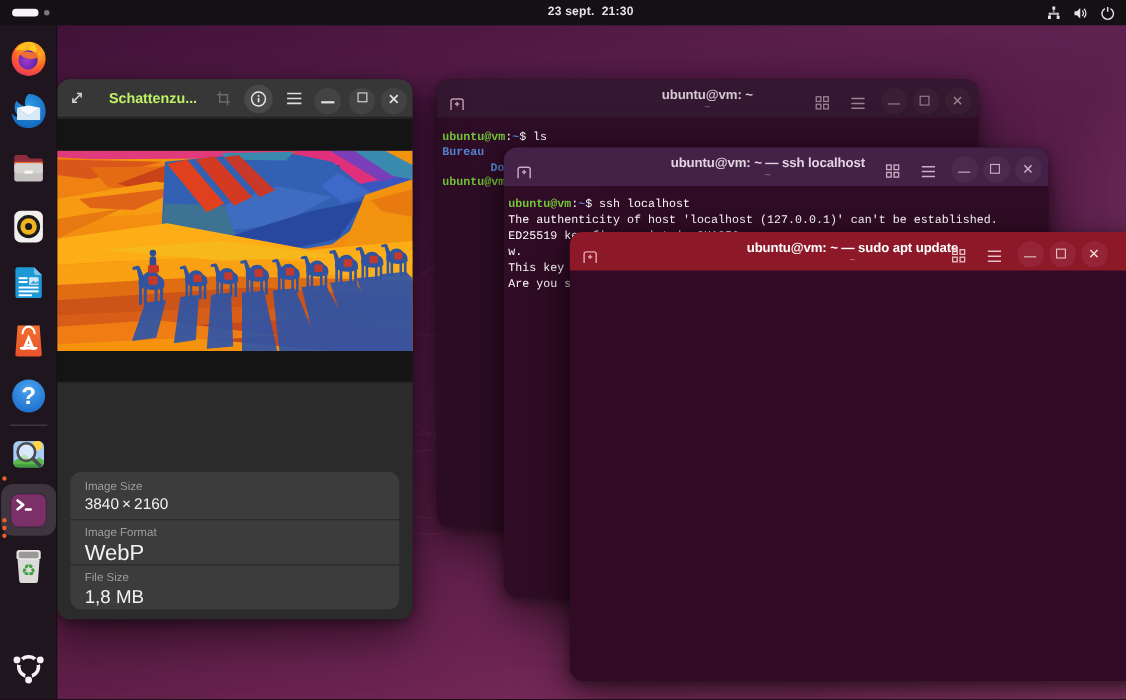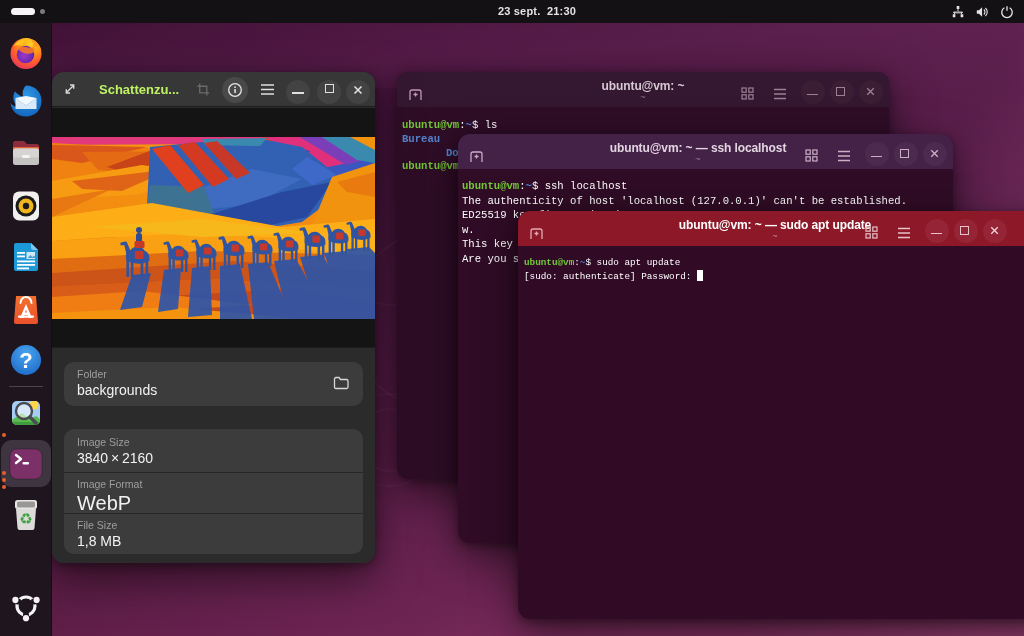--- a/index.html
+++ b/index.html
@@ -335,36 +335,29 @@
         </g>
 
     <g fill="#2c4c94">
       <rect x="84" y="96" width="6" height="15" rx="2.5"></rect>
           <circle cx="87" cy="93" r="3"></circle>
     </g>
     <rect x="82.5" y="104" width="10" height="7" rx="1.5" fill="#c3392b"></rect>
   </svg>
 
   <div style="position:absolute;left:0;top:275px;width:323px;height:216px;background:#2b2b2b;border-top:1px solid #1e1e1e;border-radius:0 0 12px 12px;"></div>
-  <div style="position:absolute;left:12px;top:290px;width:299px;height:44px;border-radius:10px;background:#3c3c3c;">
-    <div style="position:absolute;left:13px;top:6px;font-size:10.5px;color:#9e9e9e;">Folder</div>
-    <div style="position:absolute;left:13px;top:20px;font-size:14px;color:#f2f2f2;">backgrounds</div>
-    <svg style="position:absolute;right:14px;top:14px" width="16" height="14" viewBox="0 0 16 14" fill="none" stroke="#d8d8d8" stroke-width="1.3">
-      <path d="M1.5 3 q0-1.5 1.5-1.5 h3 l1.5 2 h6 q1.5 0 1.5 1.5 v6 q0 1.5,-1.5 1.5 h-10.5 q-1.5 0,-1.5-1.5z"></path>
-    </svg>
-  </div>
   <div style="position:absolute;left:12px;top:357px;width:299px;height:125px;border-radius:10px;background:#3c3c3c;">
     <div style="position:absolute;left:13px;top:7px;font-size:10.5px;color:#9e9e9e;">Image Size</div>
     <div style="position:absolute;left:13px;top:21px;font-size:14px;color:#f2f2f2;">3840 × 2160</div>
     <div style="position:absolute;left:0;top:42.5px;width:299px;height:1px;background:rgba(25,25,25,.6);"></div>
     <div style="position:absolute;left:0;top:84px;width:299px;height:1px;background:rgba(25,25,25,.6);"></div>
     <div style="position:absolute;left:13px;top:49px;font-size:10.5px;color:#9e9e9e;">Image Format</div>
     <div style="position:absolute;left:13px;top:63px;font-size:20px;color:#f2f2f2;">WebP</div>
     <div style="position:absolute;left:13px;top:90px;font-size:10.5px;color:#9e9e9e;">File Size</div>
-    <div style="position:absolute;left:13px;top:104px;font-size:14px;color:#f2f2f2;">1,8 MB</div>
+    <div style="position:absolute;left:13px;top:104px;font-size:17px;color:#f2f2f2;">1,8 MB</div>
   </div>
 </div>
 
 <div class="win" style="left:397px; top:72px; width:492px; height:407px; background:#2f0d27; z-index:5;">
   <div class="tbar" style="background:#341831;">
     <svg style="position:absolute;left:12px;top:16px" width="13" height="13" viewBox="0 0 13 13" fill="none" stroke="#c49ab8" stroke-width="1.3">
       <path d="M1 12 v-8 q0-2 2-2 h7 q2 0 2 2 v8"></path>
           <path d="M6.5 4.5 v4 M4.5 6.5 h4"></path>
     </svg>
     <div class="tttl" style="color:#d6c8d2;">ubuntu@vm: ~</div>
@@ -446,16 +439,14 @@
         </svg>
     <div class="cbtn" style="left:407px;background:#952536"></div>
     <div style="position:absolute;left:413px;top:21.5px;width:11px;height:1.5px;background:#e8c2c8"></div>
     <div class="cbtn" style="left:436px;background:#952536"></div>
     <div style="position:absolute;left:442px;top:15px;width:8.5px;height:8.5px;border:1.4px solid #e8c2c8"></div>
     <div class="cbtn" style="left:465px;background:#952536"></div>
     <svg style="position:absolute;left:470px;top:12.5px" width="13" height="13" viewBox="0 0 14 14" stroke="#f0d4d8" stroke-width="1.5">
           <path d="M3.5 3.5 l7 7 M10.5 3.5 l-7 7"></path>
         </svg>
   </div>
-  <div class="mono" style="left:6px;top:45px;font-size:9.3px;line-height:13.8px;color:#fff;"><span style="color:#73c837;font-weight:bold;">ubuntu@vm</span>:<span style="color:#4d7fd0;font-weight:bold;">~</span>$ sudo apt update
-[sudo: authenticate] Password: <span style="display:inline-block;width:6px;height:11px;background:#fff;vertical-align:-2px;"></span></div>
 </div>
 </div>
 
 </body></html>

